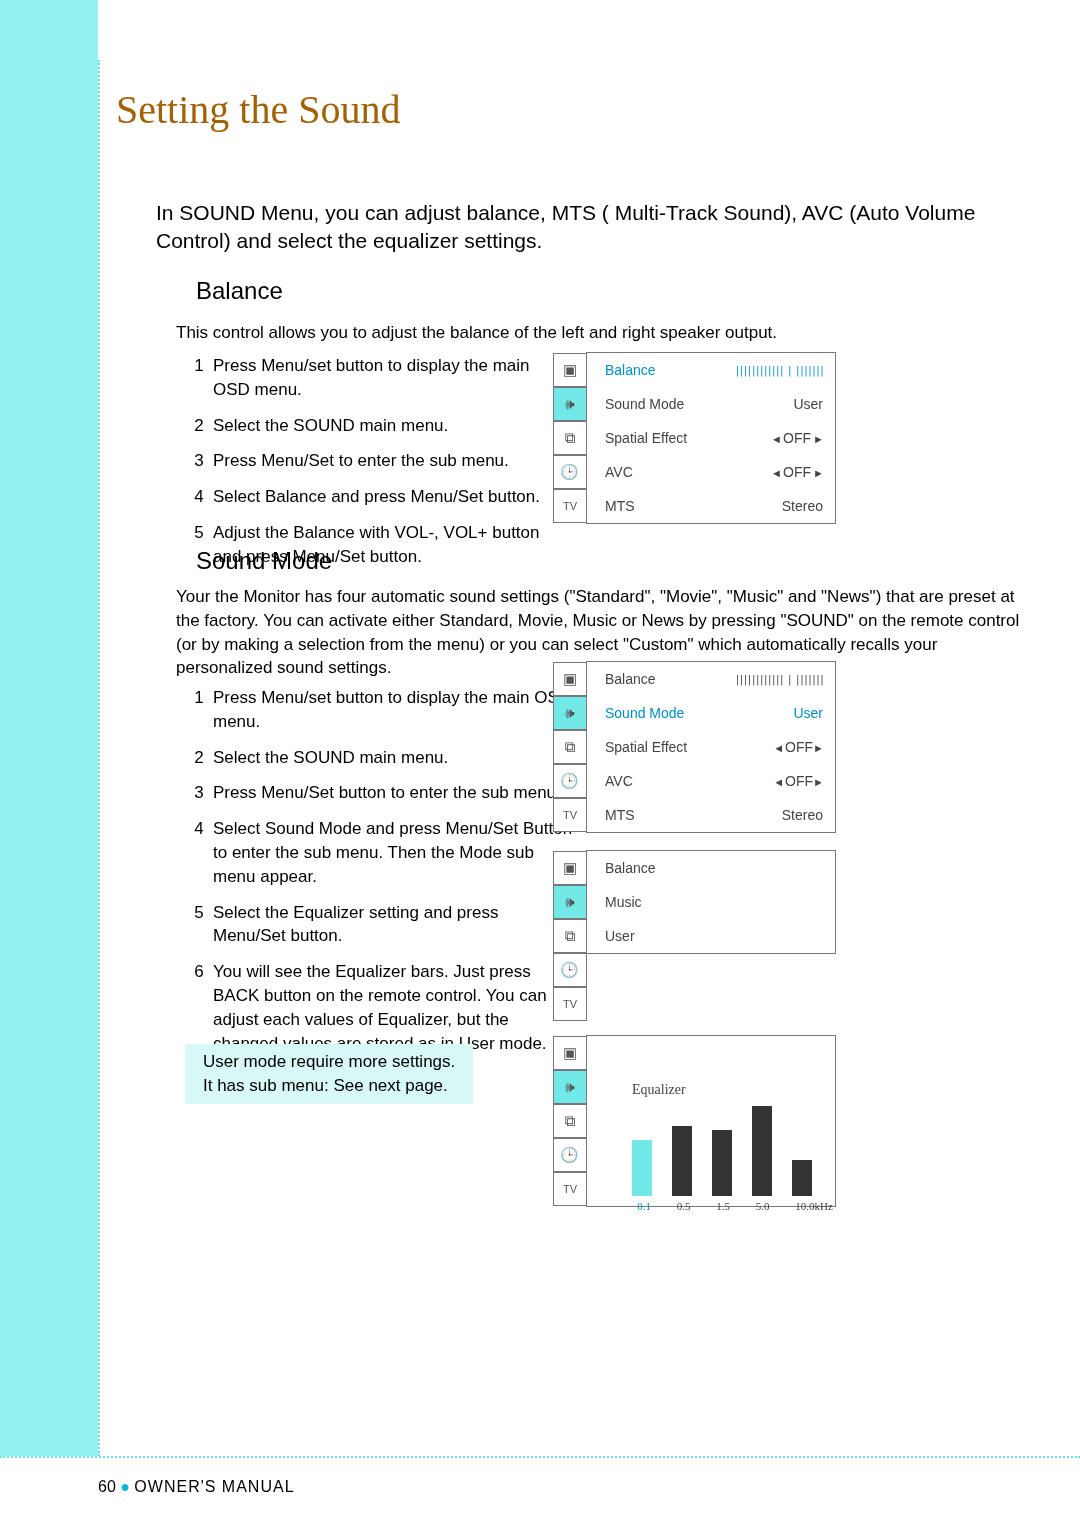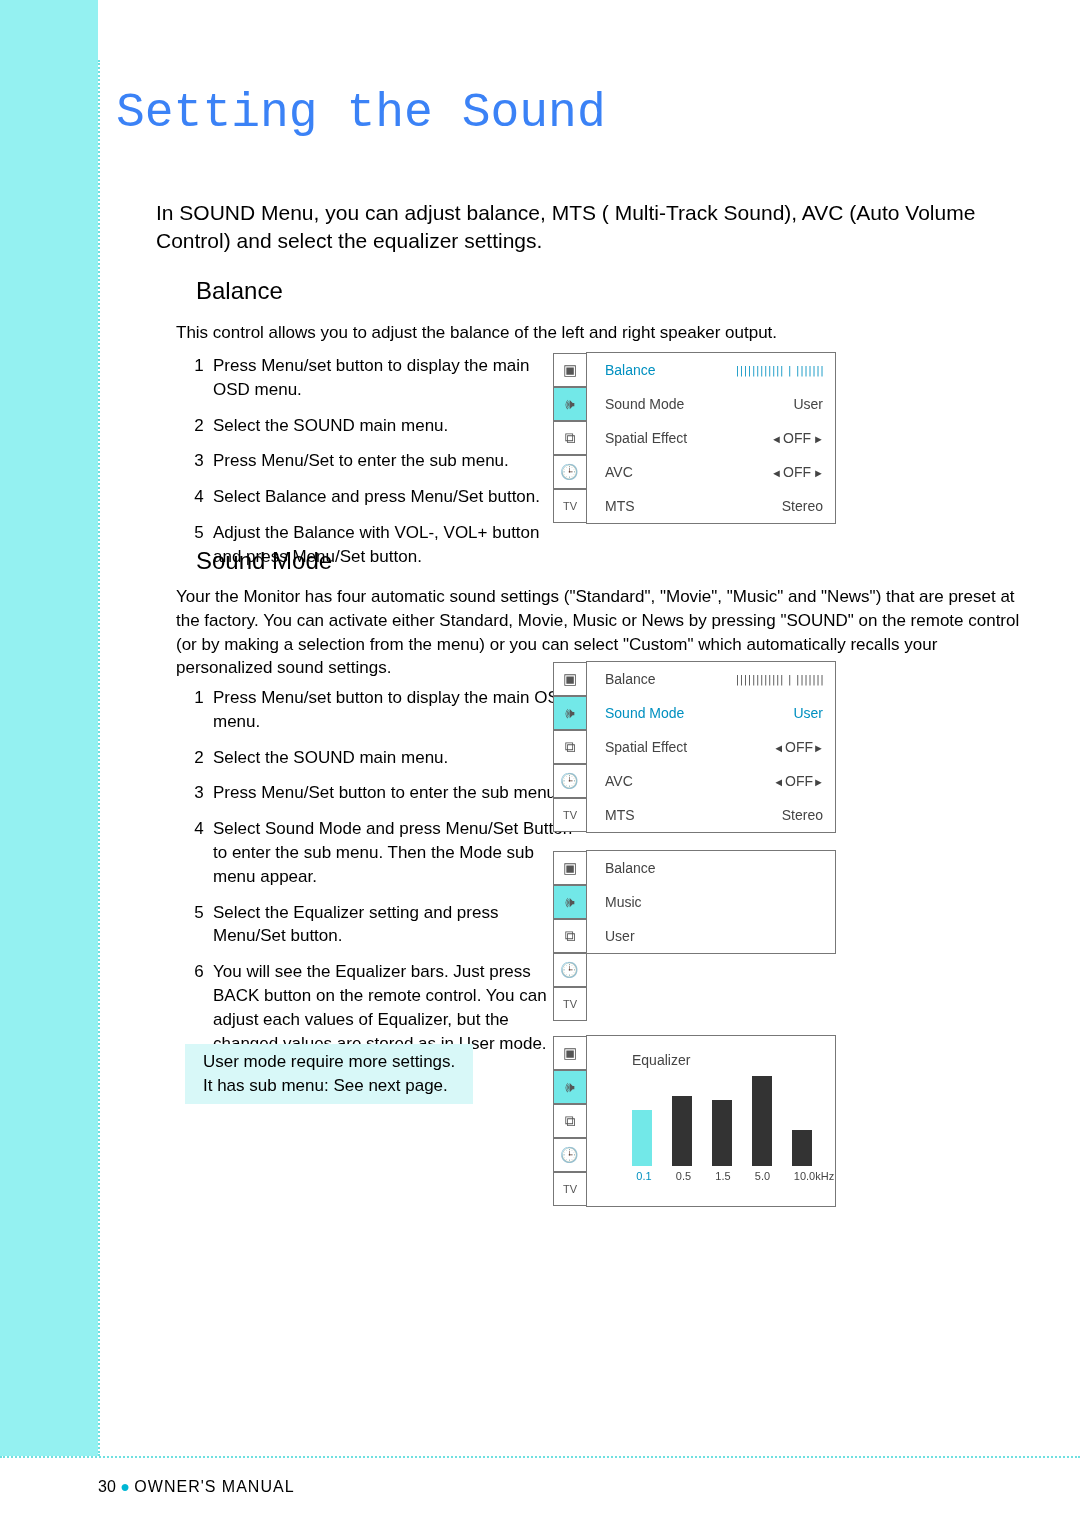--- a/index.html
+++ b/index.html
@@ -26,24 +26,24 @@
   }
   .dotted-horiz {
     position: absolute;
     left: 0; top: 1456px;
     width: 1080px; height: 0;
     border-top: 2px dotted #6ee0e0;
   }
   .page-title {
     position: absolute;
     left: 116px; top: 86px;
-    font-size: 48px;
+    font-size: 40px;
     font-weight: normal;
-    color: #3b82f6;
-    font-family: Liberation Mono, monospace;
+    color: #a16207;
+    font-family: Liberation Serif, serif;
   }
   .intro {
     position: absolute;
     left: 156px; top: 199px;
     width: 870px;
     line-height: 1.35;
     font-size: 21px;
   }
   .section-h { font-size: 24px; color: #000; font-weight: normal; }
   .section-h.balance { position:absolute; left:196px; top:277px; }
@@ -100,21 +100,21 @@
   .icon-cell.active { background:#72e8e8; }
   .osd-row {
     display:flex; justify-content:space-between; align-items:center;
     padding:0 12px 0 18px; height:34px;
   }
   .osd-row.highlight .lbl2, .osd-row.highlight .val { color:#0090c0; }
   .arrows { font-size:11px; letter-spacing:-1px; }
   .ticks-c { display:flex; gap:0; font-family:monospace; letter-spacing:-2px; font-size:10px; color:#444;}
   .ticks-c.hl { color:#0090c0; }
   
-  .eq-box { position:absolute; left:632px; top:1052px; width:206px; height:158px; }
+  .eq-box { position:absolute; left:632px; top:1082px; width:206px; height:158px;font-family:Liberation Serif, serif; }
   .eq-title { font-size:14px; color:#444; }
   .eq-bars { position:relative; height:90px; margin-top:8px; }
   .bar { position:absolute; bottom:0; width:20px; background:#333; }
   .bar.b1 { left:0; height:56px; background:#72e8e8;}
   .bar.b2 { left:40px; height:70px;}
   .bar.b3 { left:80px; height:66px;}
   .bar.b4 { left:120px; height:90px;}
   .bar.b5 { left:160px; height:36px;}
   .eq-axis { display:flex; justify-content:space-between; font-size:11px; margin-top:4px; color:#444;}
   .eq-axis .col { width:24px; text-align:center; }
@@ -331,16 +331,16 @@
   <div class="eq-axis">
     <span class="col hl">0.1</span>
     <span class="col">0.5</span>
     <span class="col">1.5</span>
     <span class="col">5.0</span>
     <span class="col" style="width:48px">10.0kHz</span>
   </div>
 </div>
 
 <div class="footer">
-  <span class="pg">30</span>
+  <span class="pg">60</span>
   <span class="dot"> ● </span>
   <span class="lbl">OWNER'S MANUAL</span>
 </div>
 
 </body></html>

